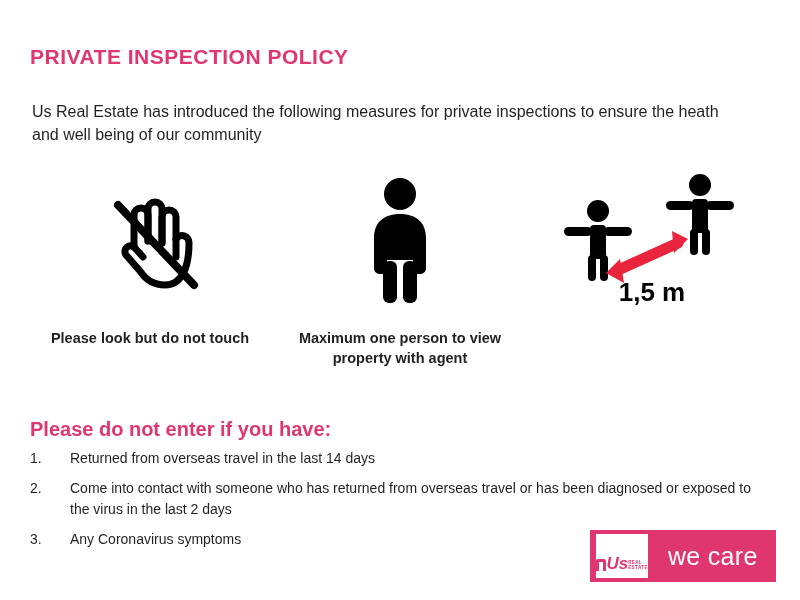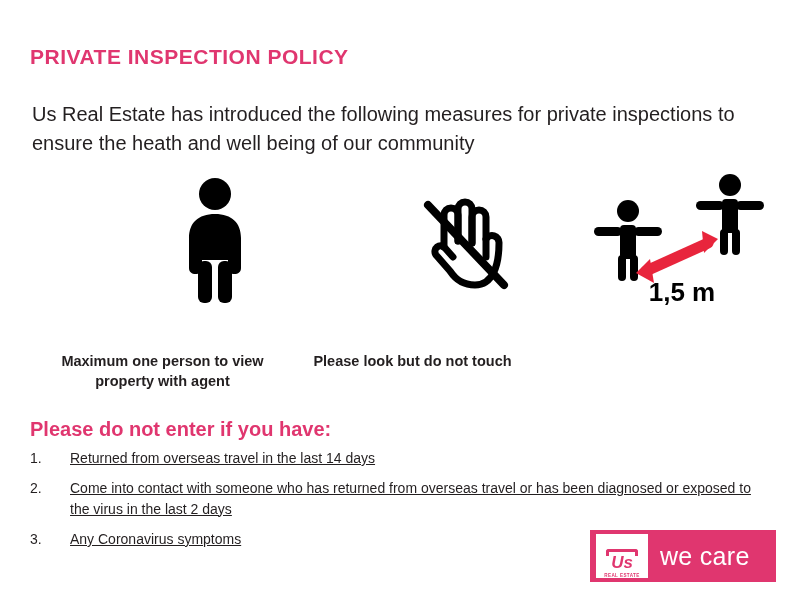--- a/index.html
+++ b/index.html
@@ -27,39 +27,38 @@
     font-size: 21px;
     font-weight: bold;
     letter-spacing: 0.5px;
     color: #e0366f;
   }
   .intro {
     position: absolute;
     left: 32px;
     top: 100px;
     width: 710px;
-    font-size: 20px;
+    font-size: 16px;
     line-height: 1.45;
     color: #231f20;
   }
   
   .columns {
     position: absolute;
     left: 30px;
     top: 165px;
     width: 740px;
     display: flex;
     justify-content: space-between;
   }
   .col {
     width: 240px;
     display: flex;
     flex-direction: column;
-    align-items: flex-end;
-    gap: 23px;
+    align-items: center;
   }
   .icon-wrap {
     height: 140px;
     display: flex;
     align-items: flex-end;
     justify-content: center;
   }
   .caption {
     margin-top: 24px;
     font-size: 14.5px;
@@ -91,41 +90,40 @@
     margin-bottom: 10px;
     color: #231f20;
   }
   .list-num {
     width: 40px;
     flex: 0 0 40px;
   }
   .list-text {
     flex: 1 1 auto;
     max-width: 690px;
-    text-decoration: underline;
   }
   
   .logo {
     position: absolute;
     right: 24px;
     bottom: 18px;
     width: 186px;
     height: 52px;
     background: #e0366f;
     display: flex;
     align-items: center;
     padding-left: 6px;
     box-sizing: border-box;
   }
   .logo-mark {
     width: 52px;
     height: 44px;
     background: #ffffff;
     display: flex;
-    flex-direction: column;
+    flex-direction: row;
     align-items: center;
     justify-content: center;
     box-sizing: border-box;
     padding-top: 15px;
   }
   .logo-mark .us {
     font-size: 17px;
     font-weight: bold;
     font-style: italic;
     color: #e0366f;
@@ -145,65 +143,65 @@
   .logo-mark .sub {
     font-size: 4.6px;
     letter-spacing: 0.4px;
     color: #e0366f;
     font-weight: bold;
     margin-top: 2px;
   }
   .logo-text {
     color: #ffffff;
     font-size: 25px;
-    margin-left: 12px;
+    margin-left: 20px;
     letter-spacing: 0.3px;
   }
   svg { display: block; }
 </style>
 </head>
 <body>
 
 <div class="slide">
 
   <div class="title">PRIVATE INSPECTION POLICY</div>
 
   <div class="intro">Us Real Estate has introduced the following measures for private inspections to ensure the heath and well being of our community</div>
 
   <div class="columns">
-
-    <div class="col">
-      <div class="icon-wrap">
-        <svg width="110" height="130" viewBox="0 0 110 130" aria-hidden="true">
-          <circle cx="55" cy="19" r="16" fill="#000000"></circle>
-          <path d="M55 39c-17 0-26 9-26 24v30c0 4 3 6 6.5 6s6.5-2 6.5-6v-8h26v8c0 4 3 6 6.5 6s6.5-2 6.5-6V63c0-15-9-24-26-24z" fill="#000000"></path>
-          <rect x="38" y="86" width="14" height="42" rx="6" fill="#000000"></rect>
-          <rect x="58" y="86" width="14" height="42" rx="6" fill="#000000"></rect>
-        </svg>
-      </div>
-      <div class="caption">Maximum one person to view property with agent</div>
-    </div>
 
     <div class="col">
       <div class="icon-wrap">
         <svg width="120" height="120" viewBox="0 0 120 120" aria-hidden="true">
           <g fill="none" stroke="#000000" stroke-width="7" stroke-linecap="round" stroke-linejoin="round">
             <path d="M44 62V30a7 7 0 0 1 14 0v26"></path>
             <path d="M58 56V24a7 7 0 0 1 14 0v34"></path>
             <path d="M72 58V32a7 7 0 0 1 14 0v40"></path>
             <path d="M86 54a7 7 0 0 1 13 4c0 22-6 42-24 42-12 0-19-5-25-14L36 70c-4-6 4-13 9-7l8 9"></path>
           </g>
           <line x1="28" y1="20" x2="104" y2="100" stroke="#000000" stroke-width="8" stroke-linecap="round"></line>
         </svg>
       </div>
       <div class="caption">Please look but do not touch</div>
     </div>
 
     <div class="col">
       <div class="icon-wrap">
+        <svg width="110" height="130" viewBox="0 0 110 130" aria-hidden="true">
+          <circle cx="55" cy="19" r="16" fill="#000000"></circle>
+          <path d="M55 39c-17 0-26 9-26 24v30c0 4 3 6 6.5 6s6.5-2 6.5-6v-8h26v8c0 4 3 6 6.5 6s6.5-2 6.5-6V63c0-15-9-24-26-24z" fill="#000000"></path>
+          <rect x="38" y="86" width="14" height="42" rx="6" fill="#000000"></rect>
+          <rect x="58" y="86" width="14" height="42" rx="6" fill="#000000"></rect>
+        </svg>
+      </div>
+      <div class="caption">Maximum one person to view property with agent</div>
+    </div>
+
+    <div class="col">
+      <div class="icon-wrap">
         <svg width="180" height="140" viewBox="0 0 180 140" aria-hidden="true">
 
           <g fill="#000000">
             <circle cx="38" cy="46" r="11"></circle>
             <rect x="30" y="60" width="16" height="34" rx="4"></rect>
             <rect x="4" y="62" width="28" height="9" rx="4.5"></rect>
             <rect x="44" y="62" width="28" height="9" rx="4.5"></rect>
             <rect x="28" y="90" width="8" height="26" rx="4"></rect>
             <rect x="40" y="90" width="8" height="26" rx="4"></rect>
           </g>

